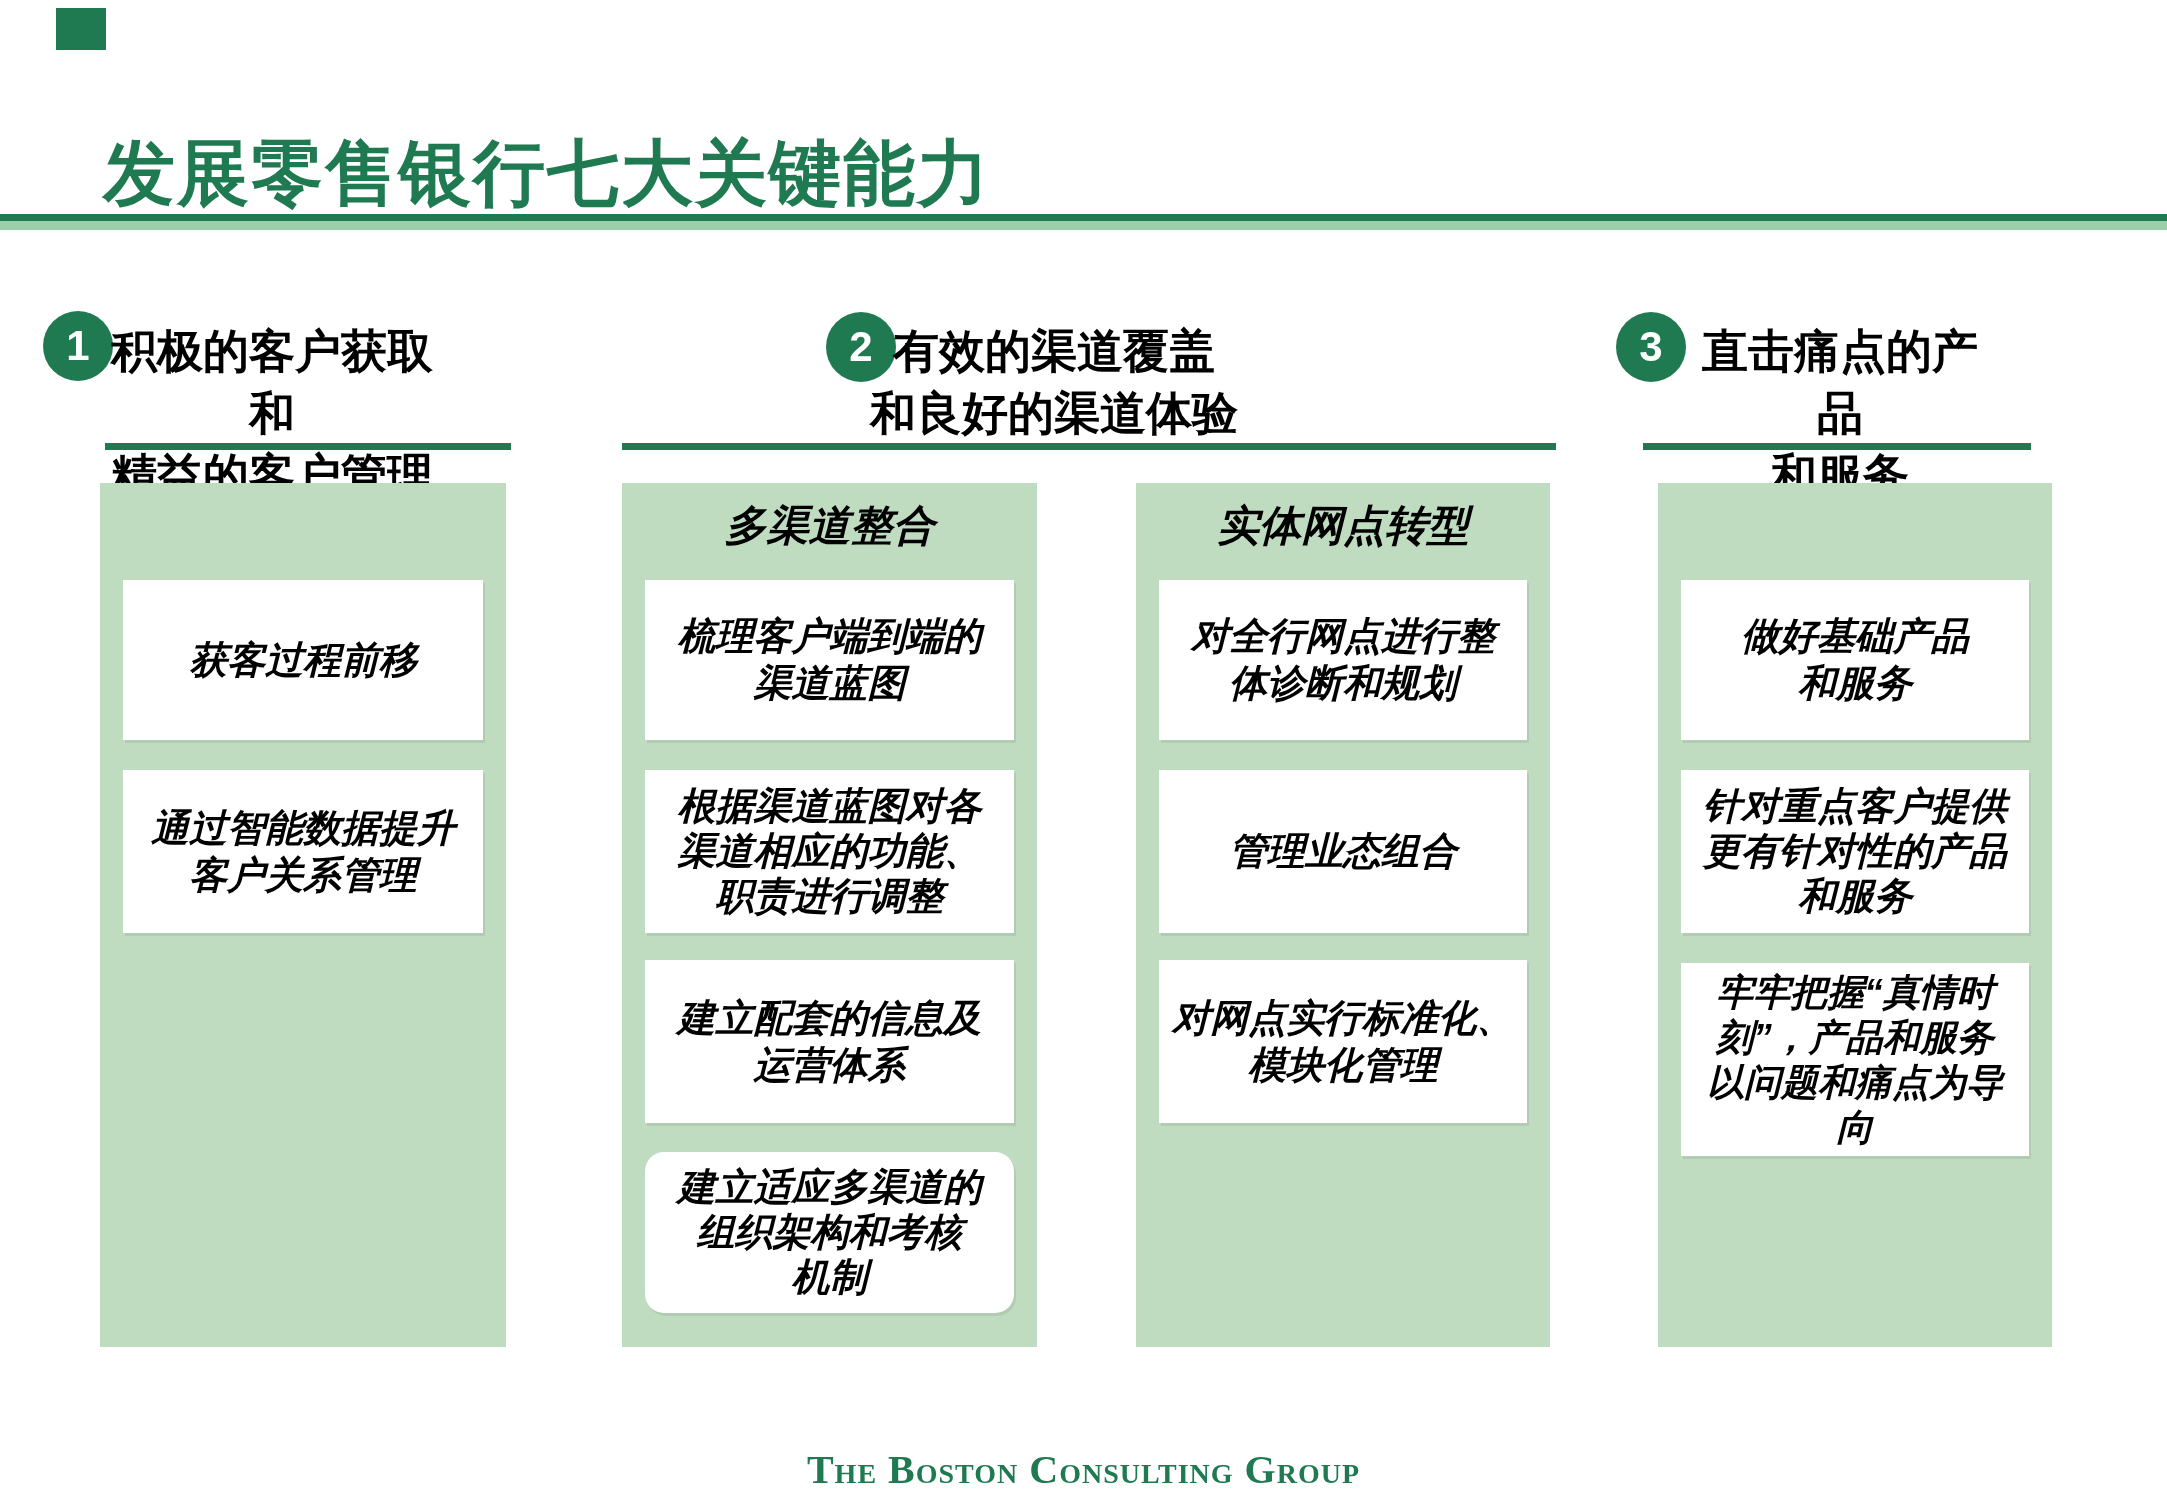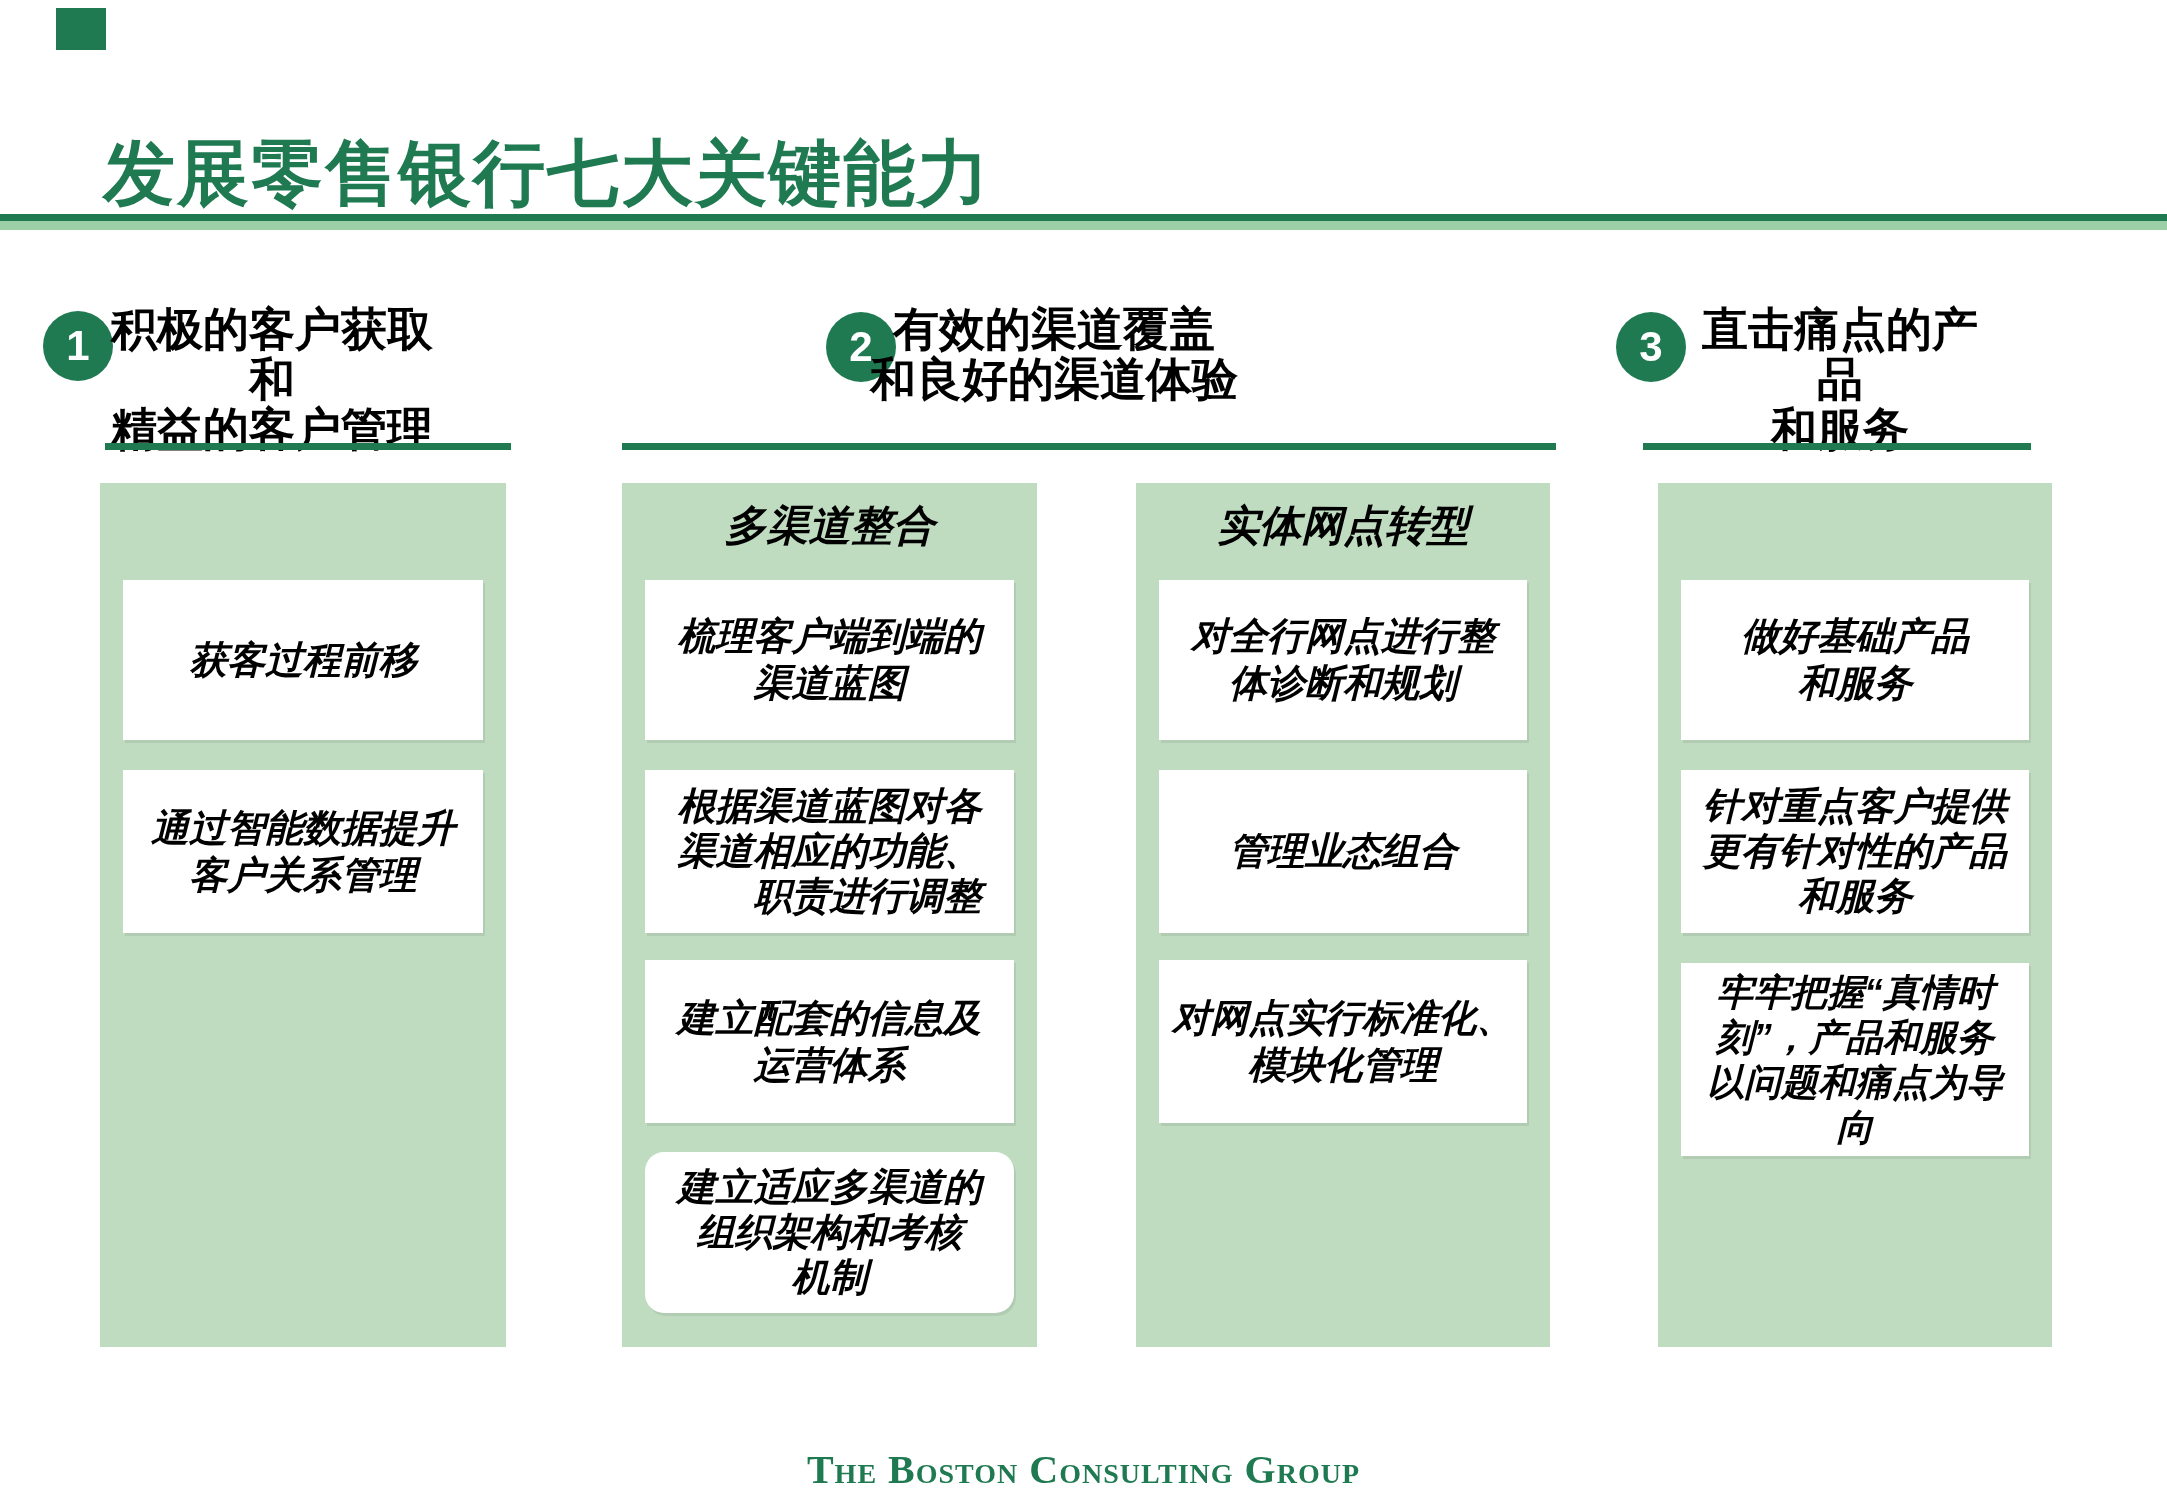--- a/index.html
+++ b/index.html
@@ -31,22 +31,22 @@
   .rule-dark{top:214px;height:7px;background:var(--brand-green);}
   .rule-light{top:221px;height:9px;background:var(--rule-light-green);}
 
   .num-circle{
     position:absolute;width:70px;height:70px;border-radius:50%;
     background:var(--brand-green);color:#ffffff;
     font-size:42px;font-weight:bold;
     display:flex;align-items:center;justify-content:center;
   }
   .sec-heading{
-    position:absolute;top:304px;
-    font-size:46px;line-height:50px;font-weight:bold;
+    position:absolute;top:320px;
+    font-size:46px;line-height:62px;font-weight:bold;
     color:#000;text-align:center;white-space:pre-line;
   }
   .sec-underline{
     position:absolute;top:443px;height:7px;
     background:var(--brand-green);
   }
 
   .panel{
     position:absolute;top:483px;height:864px;
     background:var(--panel-green);
@@ -113,21 +113,21 @@
   <div class="panel" style="left:100px;width:406px;">
     <div class="cap-box b1">获客过程前移</div>
     <div class="cap-box b2">通过智能数据提升
 客户关系管理</div>
   </div>
 
   <div class="panel" style="left:622px;width:415px;">
     <div class="panel-header">多渠道整合</div>
     <div class="cap-box b1">梳理客户端到端的
 渠道蓝图</div>
-    <div class="cap-box b2" style="line-height:45px;text-align:right;">根据渠道蓝图对各
+    <div class="cap-box b2" style="line-height:45px;">根据渠道蓝图对各
 渠道相应的功能、
 职责进行调整</div>
     <div class="cap-box b3">建立配套的信息及
 运营体系</div>
     <div class="cap-box b4" style="line-height:45px;">建立适应多渠道的
 组织架构和考核
 机制</div>
   </div>
 
   <div class="panel" style="left:1136px;width:414px;">

